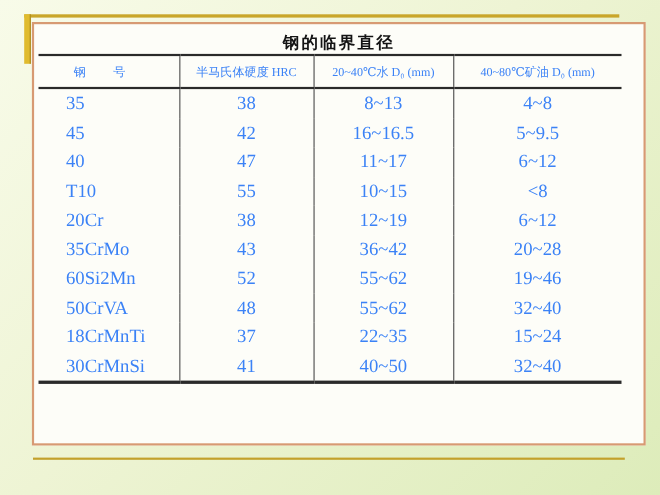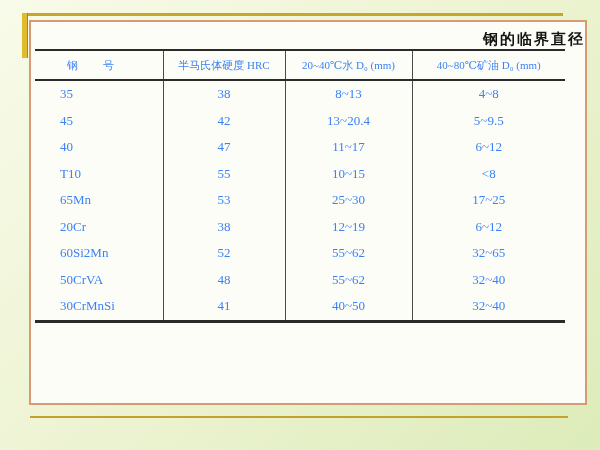--- a/index.html
+++ b/index.html
@@ -27,21 +27,21 @@
     background:#c3a12b;
   }
   .panel {
     position:absolute; left:29px; top:20px;
     width:554px; height:381px;
     background:#fdfdf8;
     border:2px solid #d79a73;
   }
   .slide-title {
     position:absolute; left:0; top:8px; width:100%;
-    text-align:right;
+    text-align:center;
     font-size:15px; font-weight:bold;
     letter-spacing:2px;
     color:#141414;
     font-family:"Liberation Serif","DejaVu Serif",serif;
   }
   table.steel-table {
     position:absolute; left:4px; top:27px;
     width:530px;
     border-collapse:collapse;
     table-layout:fixed;
@@ -56,21 +56,21 @@
     height:26px;
     font-size:11px; font-weight:normal;
     text-align:center;
     border-top:2px solid #2a2a2a;
     border-bottom:2px solid #2a2a2a;
     white-space:nowrap;
     overflow:hidden;
   }
   .steel-table td {
     height:24.5px;
-    font-size:13px;
+    font-size:17px;
     text-align:center;
     white-space:nowrap;
   }
   .steel-table th + th,
   .steel-table td + td { border-left:1px solid #4a4a4a; }
   .steel-table td.steel { text-align:left; padding-left:25px; }
   .steel-table th.steel-h { text-align:left; padding-left:32px; letter-spacing:1px; }
   .steel-table tbody tr:last-child td { border-bottom:3px solid #2a2a2a; }
 </style>
 </head>
@@ -101,58 +101,64 @@
       <tbody>
         <tr>
           <td class="steel">35</td>
           <td>38</td>
           <td>8~13</td>
           <td>4~8</td>
         </tr>
         <tr>
           <td class="steel">45</td>
           <td>42</td>
-          <td>13~20.4</td>
+          <td>16~16.5</td>
           <td>5~9.5</td>
         </tr>
         <tr>
           <td class="steel">40</td>
           <td>47</td>
           <td>11~17</td>
           <td>6~12</td>
         </tr>
         <tr>
           <td class="steel">T10</td>
           <td>55</td>
           <td>10~15</td>
           <td>&lt;8</td>
         </tr>
         <tr>
-          <td class="steel">65Mn</td>
-          <td>53</td>
-          <td>25~30</td>
-          <td>17~25</td>
-        </tr>
-        <tr>
           <td class="steel">20Cr</td>
           <td>38</td>
           <td>12~19</td>
           <td>6~12</td>
         </tr>
         <tr>
+          <td class="steel">35CrMo</td>
+          <td>43</td>
+          <td>36~42</td>
+          <td>20~28</td>
+        </tr>
+        <tr>
           <td class="steel">60Si2Mn</td>
           <td>52</td>
           <td>55~62</td>
-          <td>32~65</td>
+          <td>19~46</td>
         </tr>
         <tr>
           <td class="steel">50CrVA</td>
           <td>48</td>
           <td>55~62</td>
           <td>32~40</td>
+        </tr>
+        <tr>
+          <td class="steel">18CrMnTi</td>
+          <td>37</td>
+          <td>22~35</td>
+          <td>15~24</td>
         </tr>
         <tr>
           <td class="steel">30CrMnSi</td>
           <td>41</td>
           <td>40~50</td>
           <td>32~40</td>
         </tr>
       </tbody>
     </table>
   </div>

